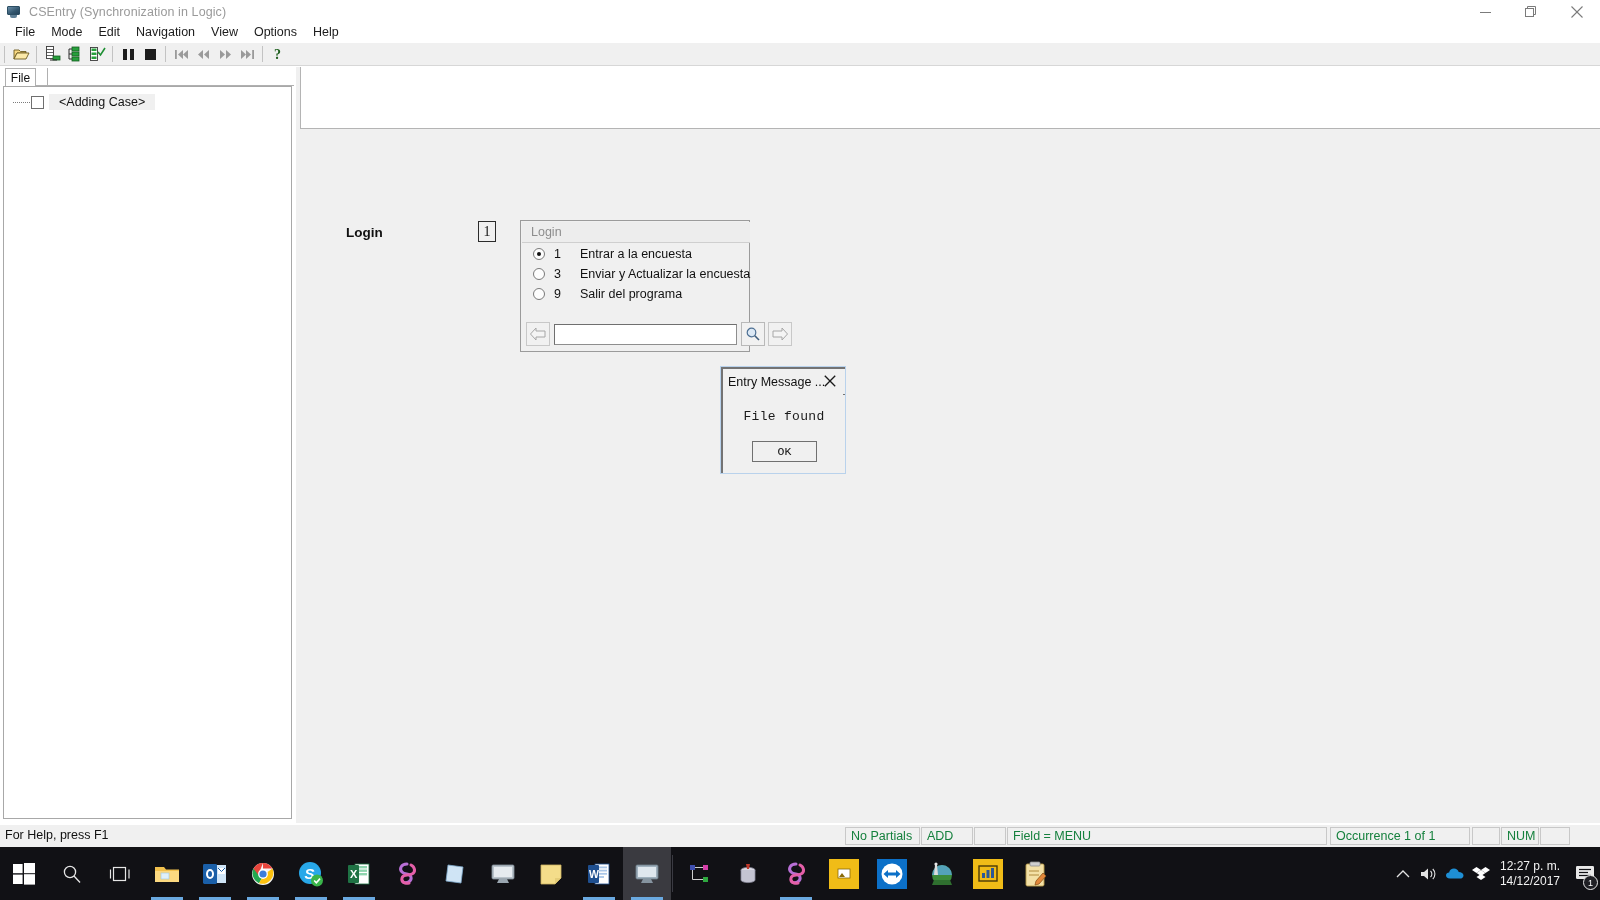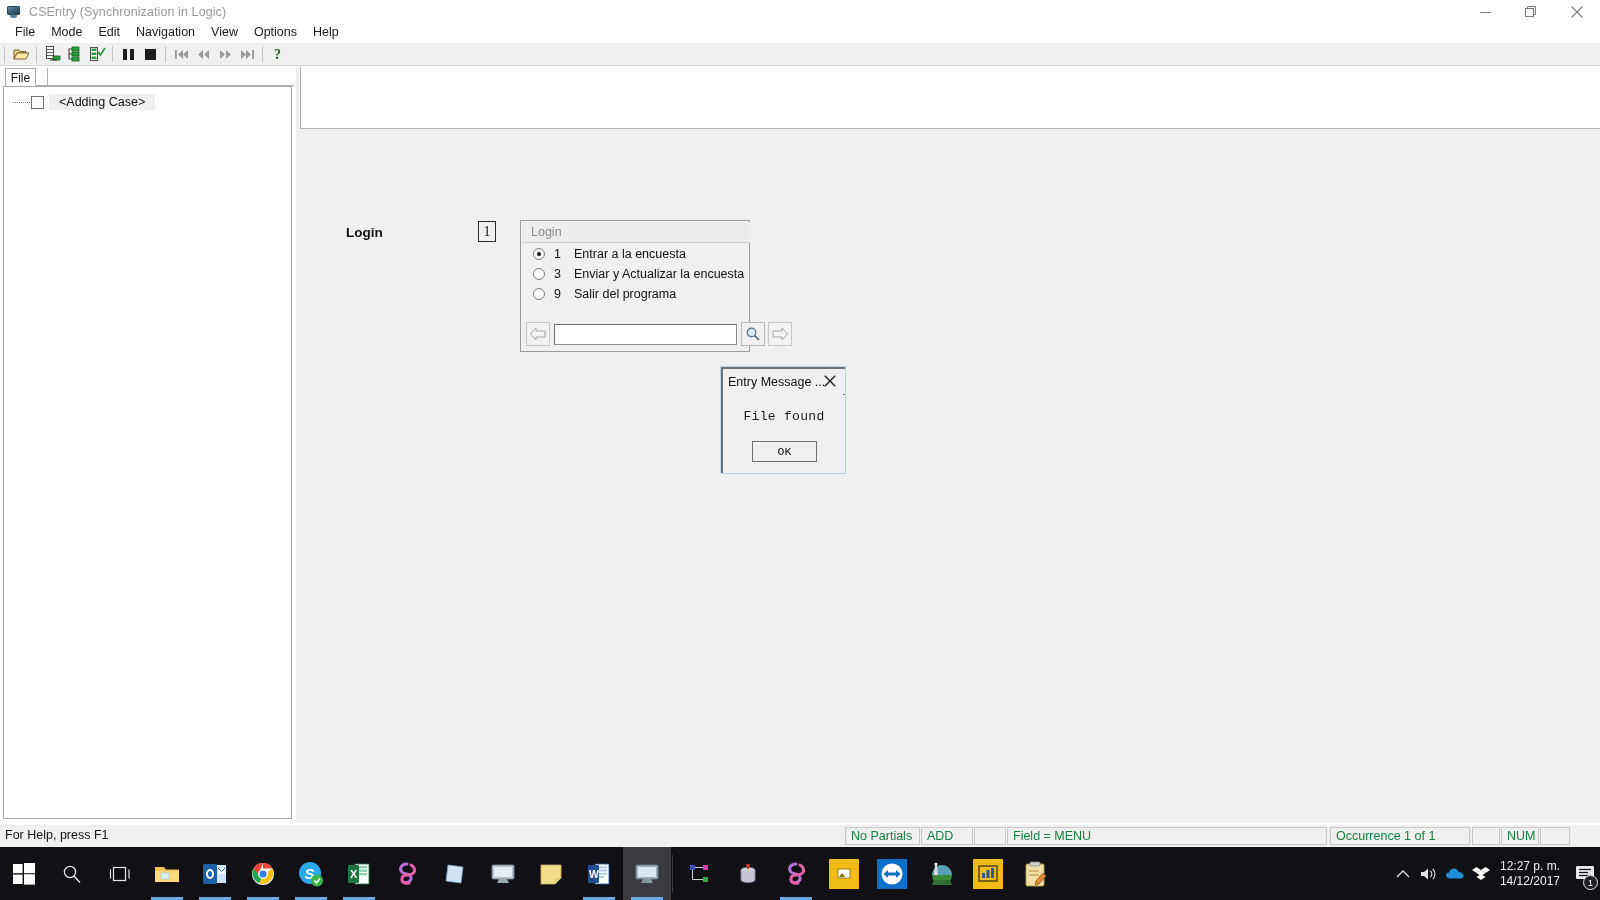--- a/index.html
+++ b/index.html
@@ -157,21 +157,21 @@
     width: 12px; height: 12px; border: 1px solid #7a7a7a; border-radius: 50%;
     background: #fdfdfd; position: relative; flex: none;
   }
   .radio.on::after {
     content: ""; position: absolute; left: 3px; top: 3px;
     width: 4px; height: 4px; border-radius: 50%; background: #111;
   }
   .code-num {
     width: 20px; margin-left: 9px; font-size: 12.5px; color: #111;
   }
-  .code-text { font-size: 12.5px; color: #111; white-space: nowrap; }
+  .code-text { font-size: 12.5px; color: #111; margin-left: 6px; white-space: nowrap; }
 
   .codes-footer {
     position: absolute; left: 1px; bottom: 1px; width: 228px; height: 32px;
     display: flex; align-items: center; padding: 0 4px;
   }
   .nav-btn {
     width: 24px; height: 24px; border: 1px solid #c8c8c8; background: #f1f1f1;
     display: flex; align-items: center; justify-content: center; flex: none;
   }
   .lookup-input {

